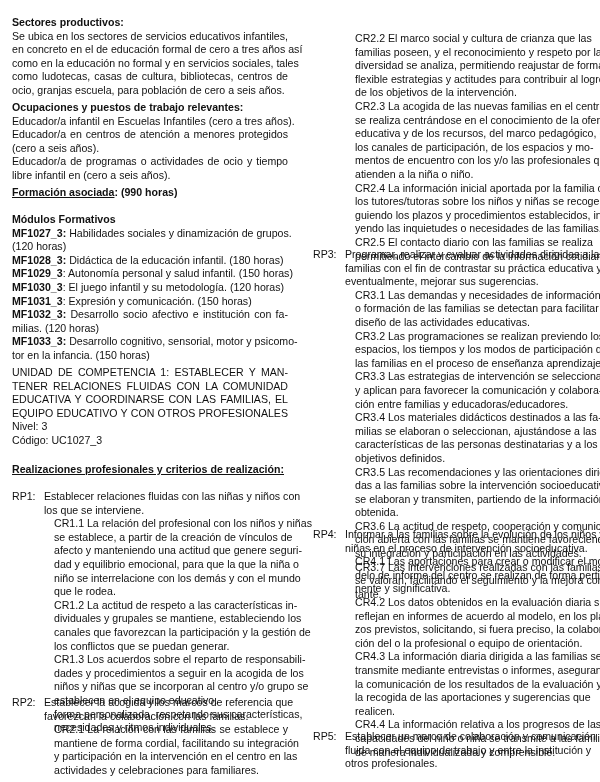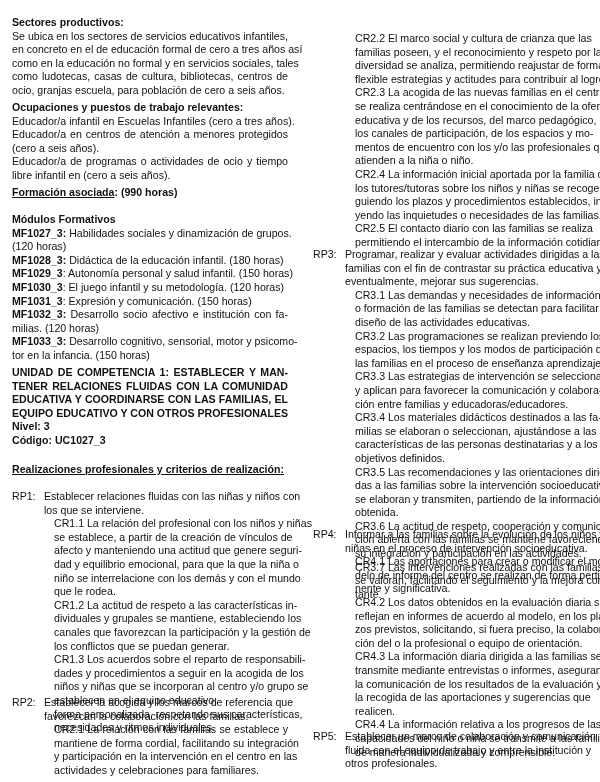--- a/index.html
+++ b/index.html
@@ -13,21 +13,21 @@
   .col-right { left: 313px; width: 276px; }
   .line { display: block; text-align: justify; text-align-last: justify; white-space: nowrap; height: 13.6px; }
   .line.last { text-align-last: left; }
   .b { font-weight: bold; }
   .u { text-decoration: underline; }
   .blk { position: absolute; left: 0; right: 0; }
   .ind { padding-left: 32px; }
   .rp-label { position: absolute; left: 0; }
   .ind .line { }
   .mod-code { font-weight: bold; }
-  .heading { font-weight: bold; }
+  .heading { font-weight: normal; }
 </style>
 </head>
 <body>
 
 <div class="col col-left">
 
   <div class="blk" style="top:16px">
     <span class="line last b">Sectores productivos:</span>
     <span class="line">Se ubica en los sectores de servicios educativos infantiles,</span>
     <span class="line">en concreto en el de educación formal de cero a tres años así</span>
@@ -112,20 +112,21 @@
   </div>
 </div>
 
 <div class="col col-right">
 
   <div class="blk" style="top:32px; padding-left:42px">
     <span class="line">CR2.2 El marco social y cultura de crianza que las</span>
     <span class="line">familias poseen, y el reconocimiento y respeto por la</span>
     <span class="line">diversidad se analiza, permitiendo reajustar de forma</span>
     <span class="line">flexible estrategias y actitudes para contribuir al logro</span>
+    <span class="line last">de los objetivos de la intervención.</span>
     <span class="line">CR2.3 La acogida de las nuevas familias en el centro</span>
     <span class="line">se realiza centrándose en el conocimiento de la oferta</span>
     <span class="line">educativa y de los recursos, del marco pedagógico, de</span>
     <span class="line">los canales de participación, de los espacios y mo-</span>
     <span class="line">mentos de encuentro con los y/o las profesionales que</span>
     <span class="line last">atienden a la niña o niño.</span>
     <span class="line">CR2.4 La información inicial aportada por la familia o</span>
     <span class="line">los tutores/tutoras sobre los niños y niñas se recoge si-</span>
     <span class="line">guiendo los plazos y procedimientos establecidos, inclu-</span>
     <span class="line last">yendo las inquietudes o necesidades de las familias.</span>

